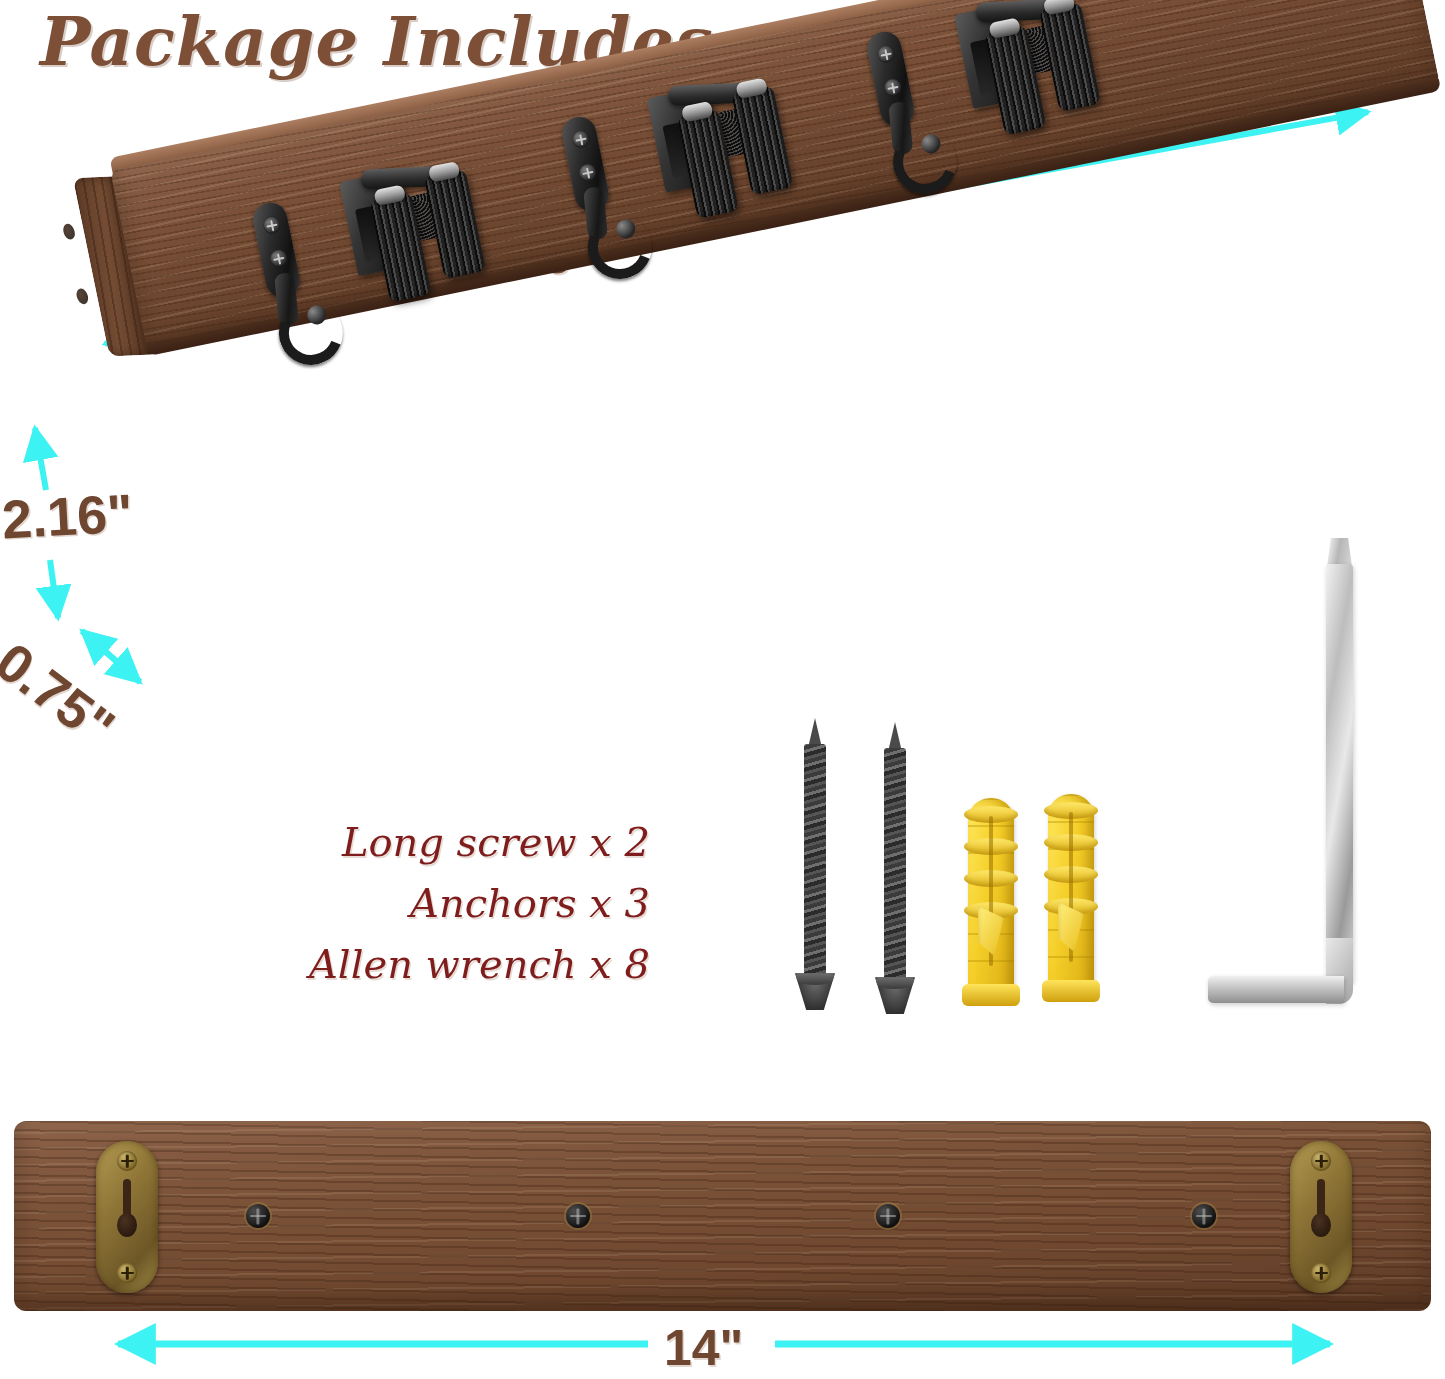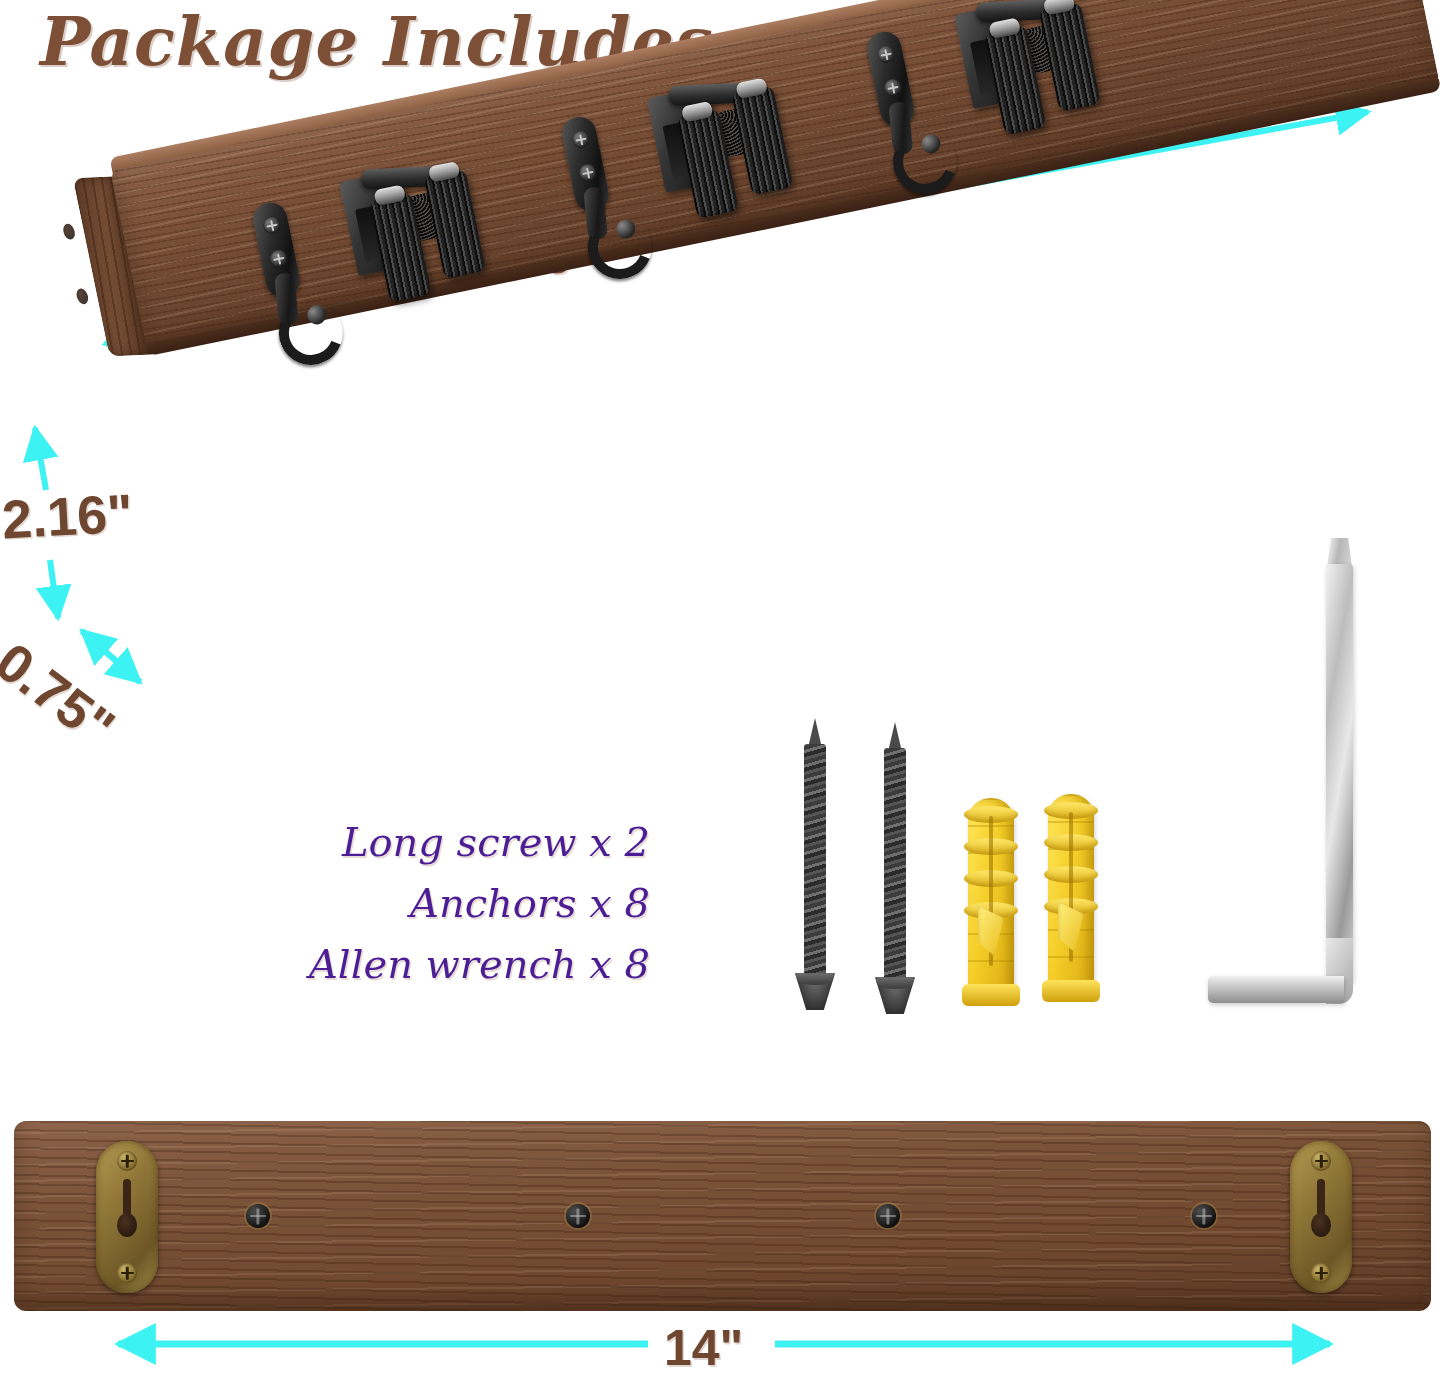--- a/index.html
+++ b/index.html
@@ -211,21 +211,21 @@
   .wrench .foot{
     position:absolute;left:0;top:438px;width:136px;height:27px;border-radius:5px 0 0 5px;
     background:linear-gradient(180deg,#f0f0f0 0%,#c6c6c6 42%,#8f8f8f 100%);
     box-shadow:1px 2px 5px rgba(0,0,0,.2);
   }
 
   
   .parts{position:absolute;left:230px;top:812px;width:420px;text-align:right;}
   .parts div{
     font-family:"DejaVu Serif", serif;
-    font-style:italic;font-size:40px;color:#4c1d95;line-height:1.52;
+    font-style:italic;font-size:40px;color:#7f1d1d;line-height:1.52;
     text-shadow:1.5px 1.5px 0 rgba(140,95,66,.22);white-space:nowrap;
   }
 
   
   .backboard{
     position:absolute;left:14px;top:1121px;width:1417px;height:190px;border-radius:12px;
     background:
       repeating-linear-gradient(1.2deg, rgba(58,31,16,.30) 0 2px, rgba(0,0,0,0) 2px 9px),
       repeating-linear-gradient(-0.6deg, rgba(255,226,196,.10) 0 2px, rgba(0,0,0,0) 2px 16px),
       linear-gradient(176deg,#8b6148 0%,#7a5238 35%,#70482f 68%,#5d3a25 100%);
@@ -400,21 +400,21 @@
 
   <div class="wrench" style="left:1208px;top:538px;width:160px;height:480px;">
     <div class="tiptop"></div>
     <div class="longarm"></div>
     <div class="corner"></div>
     <div class="foot"></div>
   </div>
 
   <div class="parts">
     <div>Long screw x 2</div>
-    <div>Anchors x 8</div>
+    <div>Anchors x 3</div>
     <div>Allen wrench x 8</div>
   </div>
 
   <div class="backboard"></div>
 
   <div class="keyplate" style="left:96px;top:1141px;">
     <div class="ks top"></div>
     <div class="kh">
       <div class="slot"></div>
       <div class="circ"></div>

